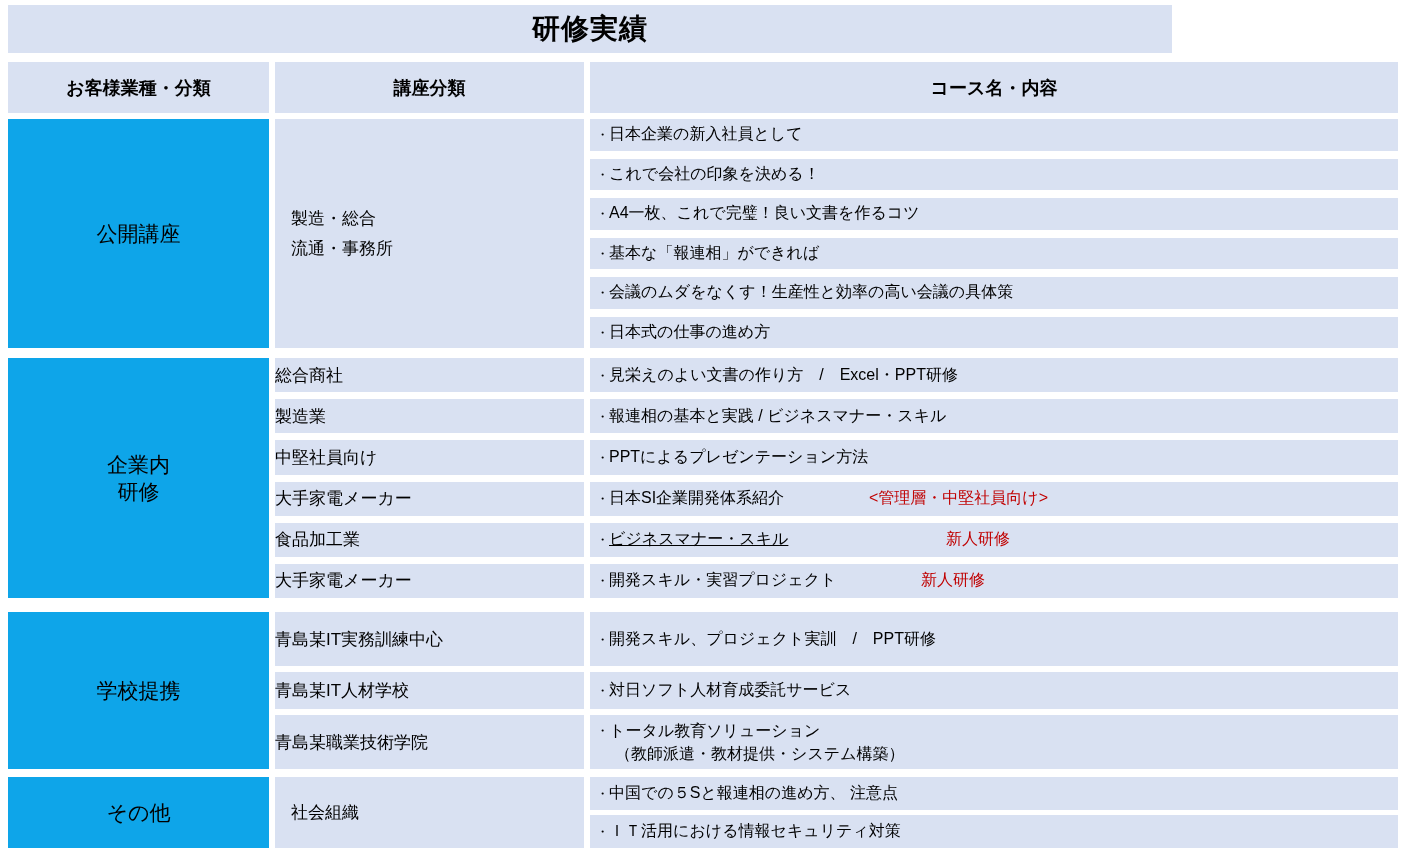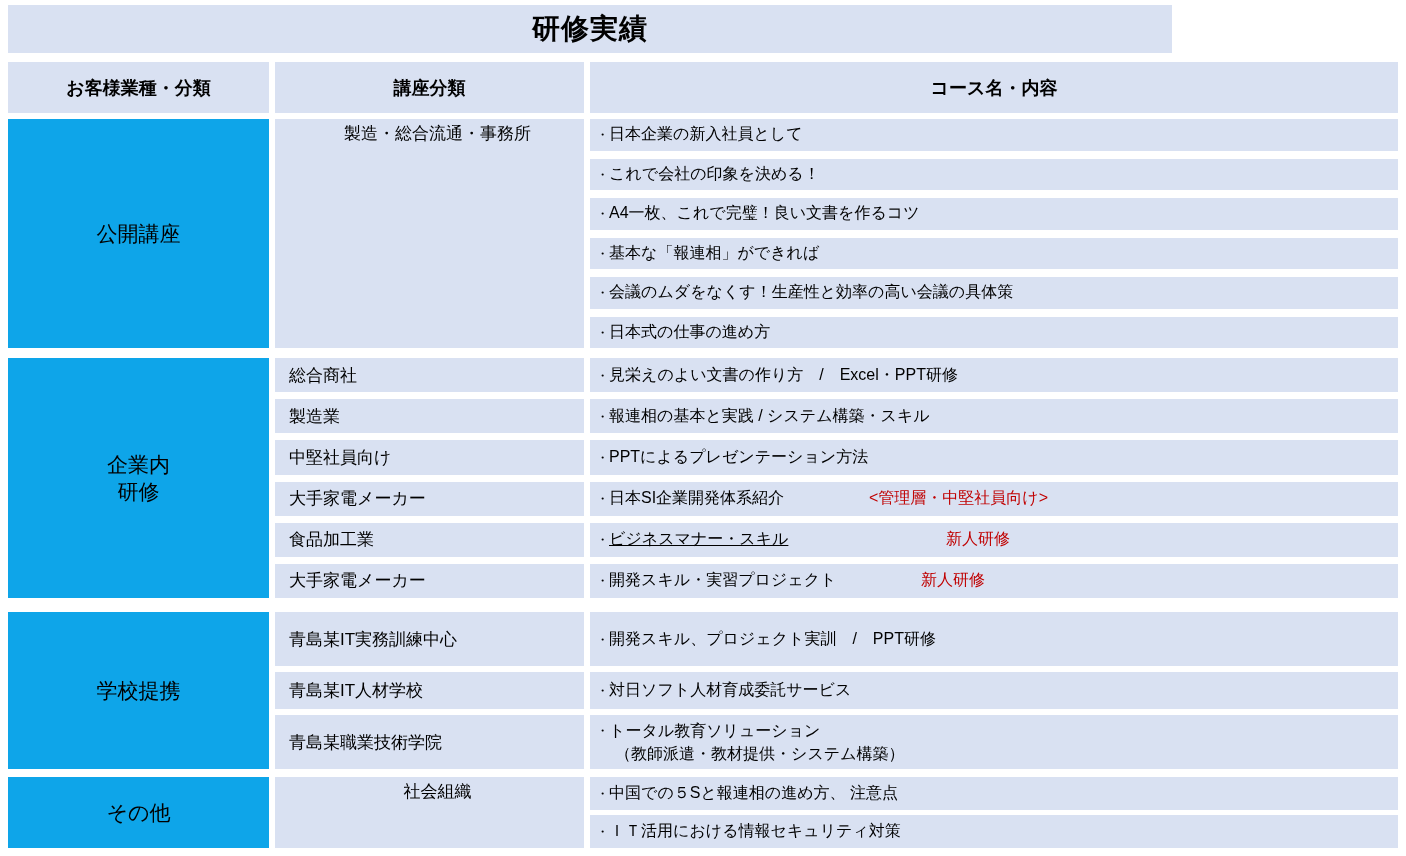--- a/index.html
+++ b/index.html
@@ -37,27 +37,27 @@
   .s3{grid-template-rows:54px 37px 54px;row-gap:6px;height:158px;margin-bottom:7px;}
   .s4{grid-template-rows:1fr 1fr;row-gap:5px;height:71px;margin-bottom:0;}
 
   .cat-cell{
     grid-column:1;grid-row:1/-1;background:#0ea5e9;
     display:flex;flex-direction:column;align-items:center;justify-content:center;
     font-size:21px;font-weight:normal;line-height:1.3;text-align:center;
   }
   .client-merged{
     grid-column:2;grid-row:1/-1;background:#D9E1F2;
-    display:flex;flex-direction:row;justify-content:center;
+    display:flex;flex-direction:column;justify-content:center;
     padding-left:16px;font-size:17px;line-height:1.75;
   }
   .client-cell{
     grid-column:2;background:#D9E1F2;
     display:flex;align-items:center;
-    padding-left:14px;font-size:17px;
+    padding-left:0;font-size:17px;
   }
   .course-cell{
     grid-column:3;background:#D9E1F2;
     display:flex;align-items:center;
     padding-left:6px;font-size:16px;
   }
   .bullet{flex:none;width:13px;font-size:13px;line-height:1;}
   .course-main{flex:none;}
   .note{color:#C00000;flex:none;}
   .w-a{min-width:260px;}
@@ -126,21 +126,21 @@
     <div class="course-cell">
       <span class="bullet">・</span>
       <span class="course-main">見栄えのよい文書の作り方　/　Excel・PPT研修</span>
     </div>
 
     <div class="client-cell">
       <span>製造業</span>
     </div>
     <div class="course-cell">
       <span class="bullet">・</span>
-      <span class="course-main">報連相の基本と実践 / システム構築・スキル</span>
+      <span class="course-main">報連相の基本と実践 / ビジネスマナー・スキル</span>
     </div>
 
     <div class="client-cell">
       <span>中堅社員向け</span>
     </div>
     <div class="course-cell">
       <span class="bullet">・</span>
       <span class="course-main">PPTによるプレゼンテーション方法</span>
     </div>
 

